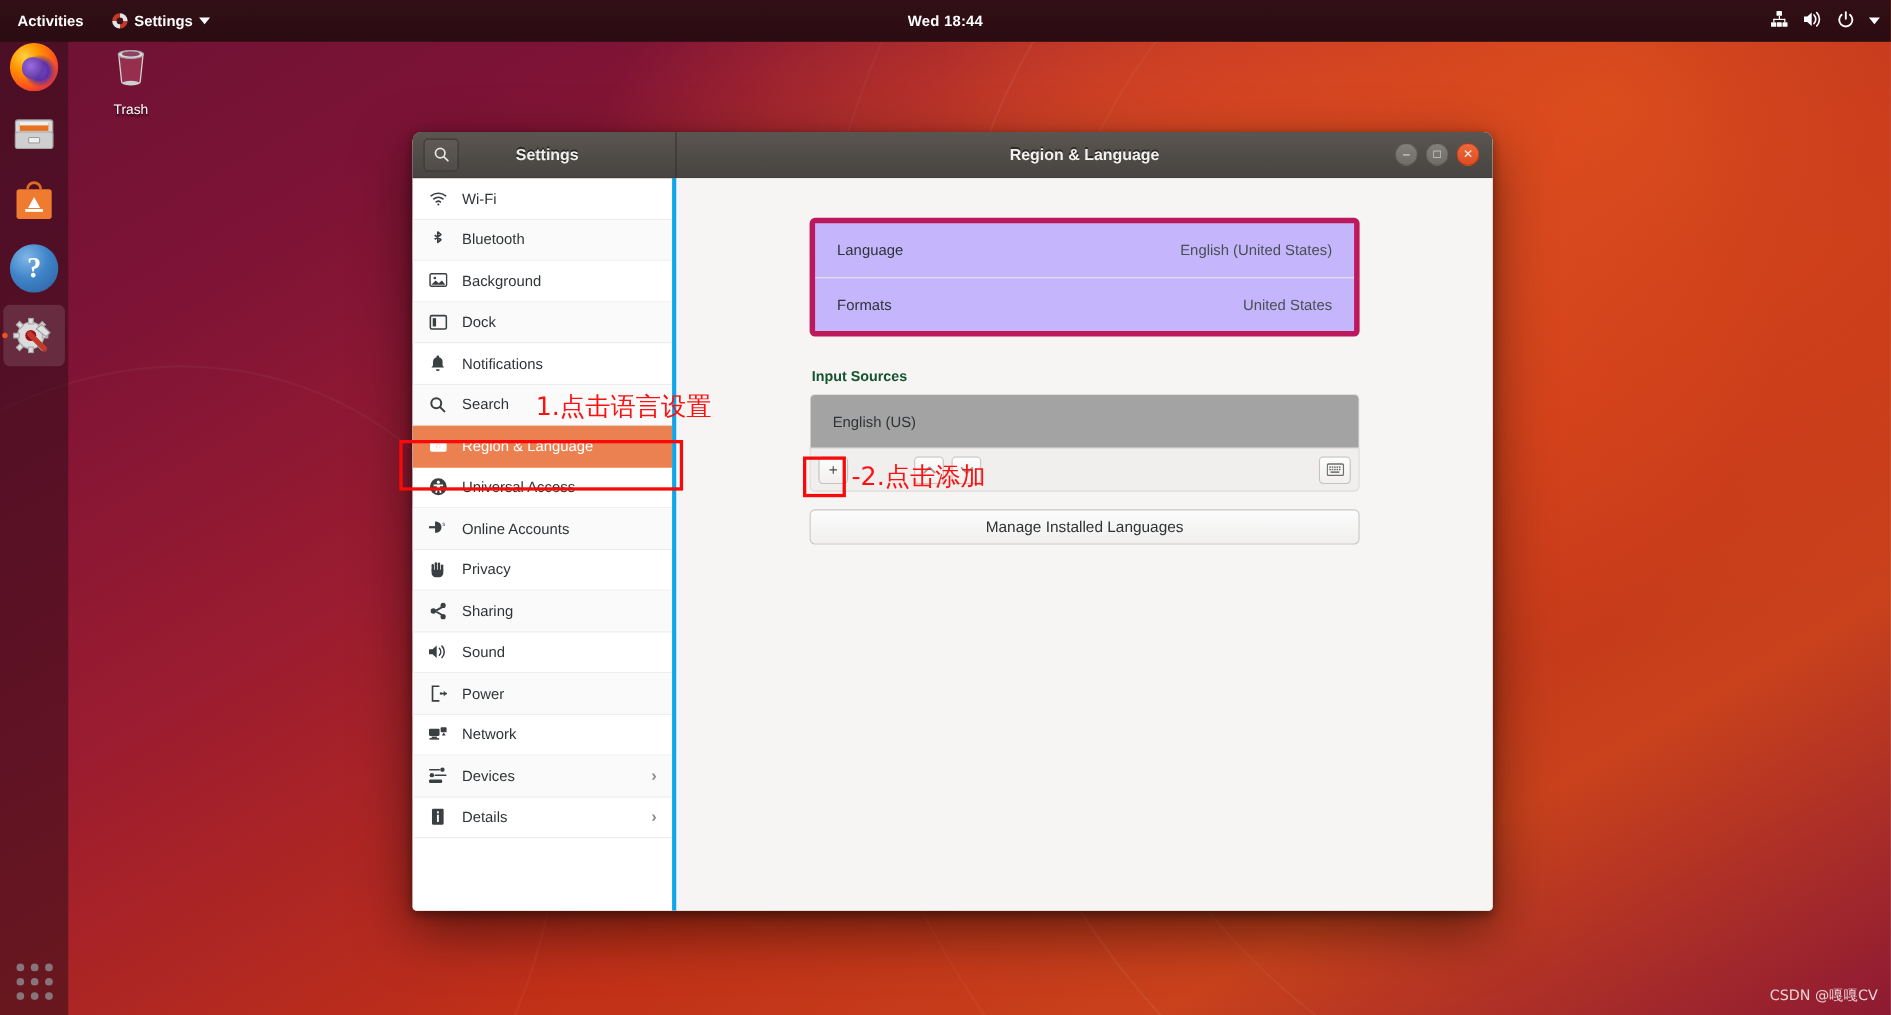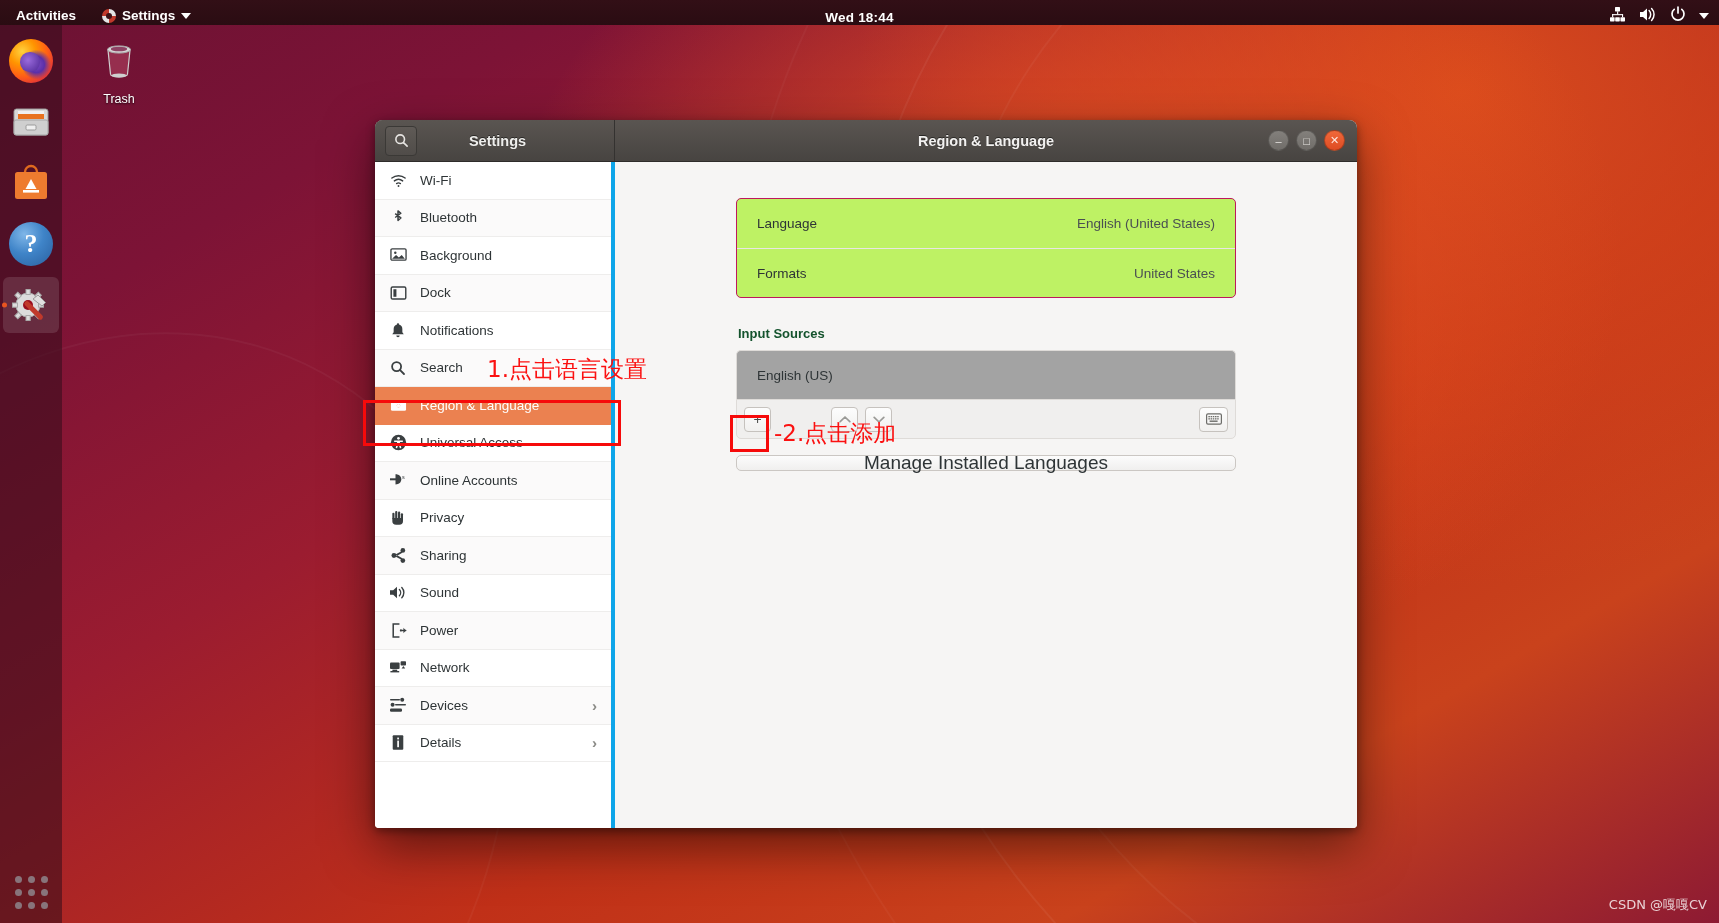--- a/index.html
+++ b/index.html
@@ -21,24 +21,24 @@
     border: 2px solid rgba(255,255,255,0.055);
     border-radius: 50%;
   }
   .wp1 { width: 1200px; height: 1400px; right: -340px; top: -250px; transform: rotate(-18deg); }
   .wp2 { width: 980px; height: 1180px; right: -210px; top: -140px; transform: rotate(-18deg); border-color: rgba(255,255,255,0.045);}
   .wp3 { width: 1500px; height: 1700px; right: -520px; top: -400px; transform: rotate(-18deg); border-color: rgba(255,255,255,0.035);}
   .wp4 { width: 760px; height: 900px; left: -260px; bottom: -300px; transform: rotate(22deg); border-color: rgba(255,255,255,0.04);}
 
   
   #topbar {
-    position: absolute; left: 0; top: 0; width: 1719px; height: 25px;
+    position: absolute; left: 0; top: 0; width: 1719px; height: 38px;
     background: #2b0f14;
     background: linear-gradient(180deg, #320f16 0%, #2a0c12 100%);
-    display: flex; align-items: flex-end;
+    display: flex; align-items: center;
     color: #ffffff; font-size: 13.5px; font-weight: bold;
     z-index: 60;
   }
   #topbar .tb-left { display: flex; align-items: center; padding-left: 12px; gap: 18px; }
   .tb-item { display: flex; align-items: center; gap: 6px; cursor: default; padding: 2px 4px; border-radius: 3px;}
   .tb-clock {
     position: absolute; left: 0; right: 0; text-align: center;
     font-size: 13.5px; font-weight: bold; letter-spacing: .2px;
   }
   .tb-right {
@@ -197,21 +197,21 @@
   .side-row .s-chev { color: #8a8a86; font-size: 15px; font-weight: bold;}
 
   
   #main {
     flex: 1; background: #f6f5f4; padding: 36px 0 0 0;
     overflow: hidden; position: relative;
   }
   .main-inner { width: 500px; margin: 0 auto; }
 
   .card {
-    background: #bef264; border: 1px solid #be185d; border-radius: 5px;
+    background: #c4b5fd; border: 5px solid #be185d; border-radius: 5px;
     overflow: hidden;
   }
   .card-row {
     height: 49px; display: flex; align-items: center; justify-content: space-between;
     padding: 0 20px; font-size: 13.5px; color: #2e3436;
     cursor: pointer;
   }
   .card-row + .card-row { border-top: 1px solid #e8e6e4; }
   .card-row .rv { color: #4a4f52; }
 
@@ -236,25 +236,25 @@
     width: 27px; height: 25px; border: 1px solid #c6c2be; border-radius: 4px;
     background: linear-gradient(180deg, #fdfdfd, #f1f0ef);
     display: flex; align-items: center; justify-content: center;
     font-size: 14px; color: #4a4a48; cursor: pointer;
   }
   .tb-btn.arrow { color: #8d8d8a; font-size: 13px; }
   .tb-spacer { flex: 1; }
   .tb-btn.kbd { width: 29px; }
 
   .manage-btn {
-    margin-top: 16px; height: 16px; width: 100%;
+    margin-top: 16px; height: 32px; width: 100%;
     border: 1px solid #cbc7c3; border-radius: 5px;
     background: linear-gradient(180deg, #fcfcfc, #f0efee);
     display: flex; align-items: center; justify-content: center;
-    font-size: 19px; color: #2e3436; cursor: pointer;
+    font-size: 14px; color: #2e3436; cursor: pointer;
   }
 
   
   .anno-box {
     position: absolute; border: 3px solid #f60a0a; z-index: 40; pointer-events: none;
   }
   .anno-text {
     position: absolute; color: #fb1111; z-index: 41; pointer-events: none;
     font-family: "DejaVu Sans", "Liberation Sans", sans-serif;
     white-space: nowrap;

